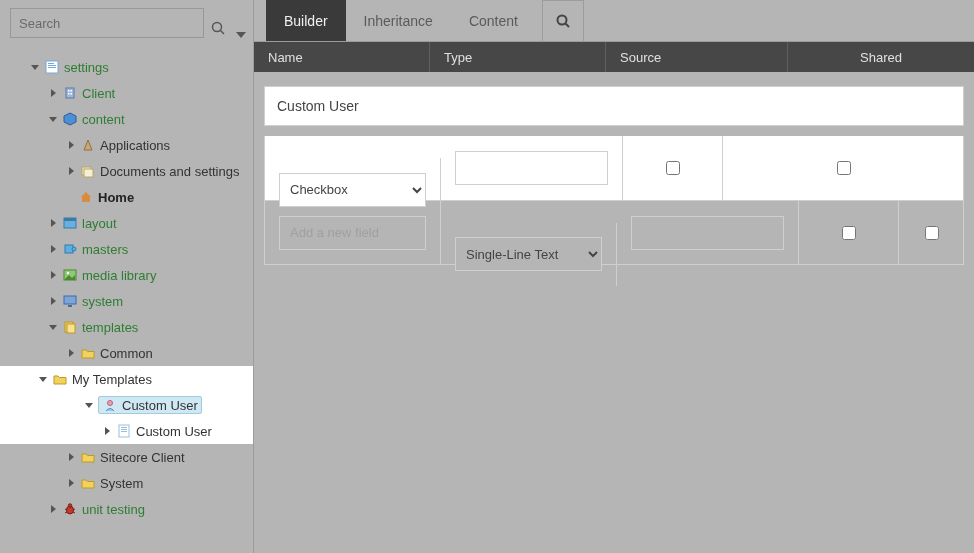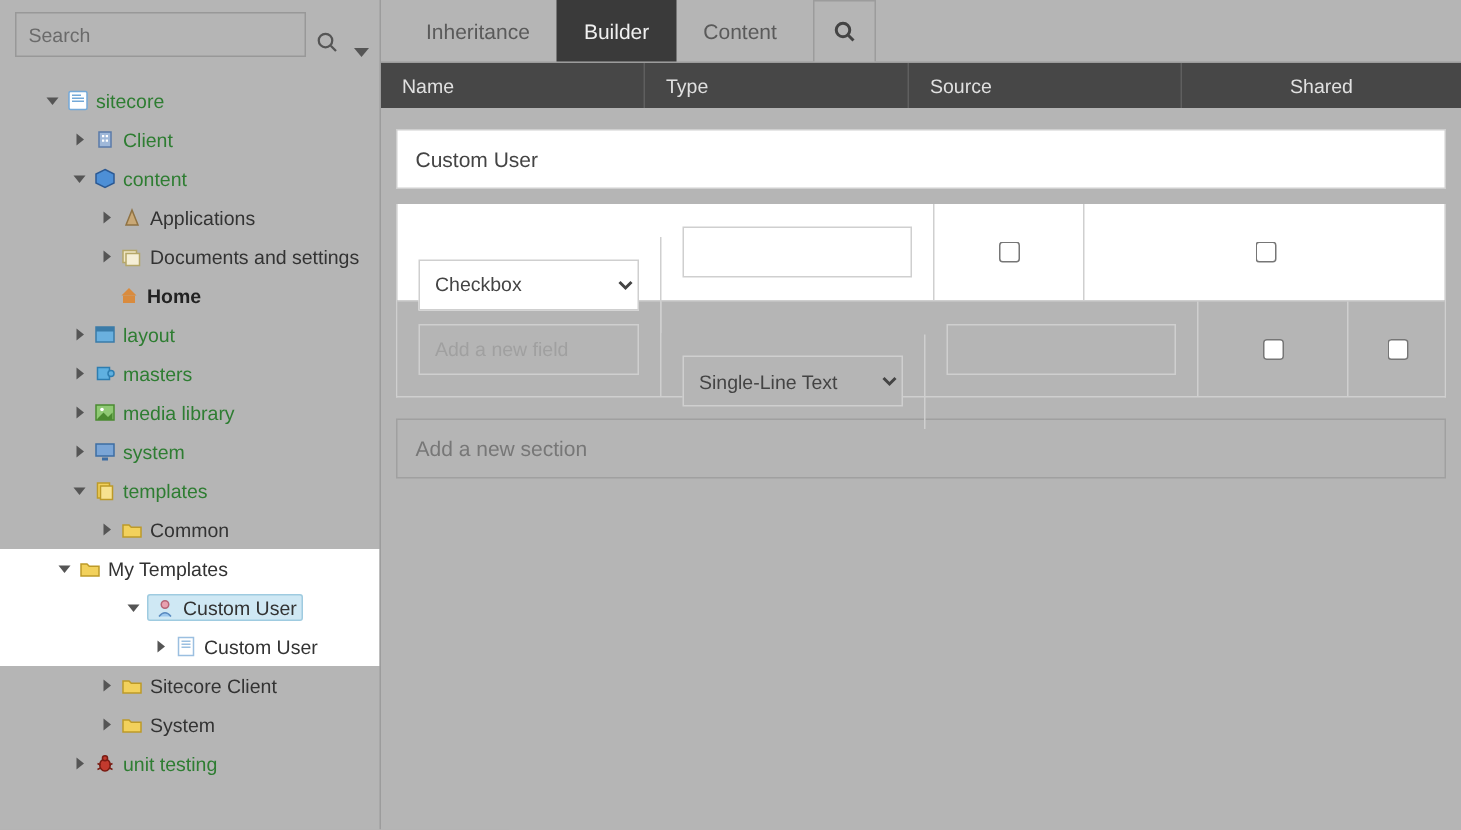--- a/index.html
+++ b/index.html
@@ -234,21 +234,21 @@
             <span class="tri-down"></span>
           </span>
         <span class="ico">
           <svg width="14" height="14" viewBox="0 0 14 14">
               <rect x="1" y="1" width="12" height="12" rx="1" fill="#fff" stroke="#74a9d8"></rect>
               <rect x="3" y="3" width="6" height="1" fill="#74a9d8"></rect>
               <rect x="3" y="5" width="8" height="1" fill="#74a9d8"></rect>
               <rect x="3" y="7" width="8" height="1" fill="#74a9d8"></rect>
             </svg>
         </span>
-        <span class="lbl green-lbl">sitecore</span>
+        <span class="lbl green-lbl">settings</span>
       </div>
 
       <div class="node-row" style="padding-left:48px;">
         <span class="twisty">
             <span class="tri-right"></span>
           </span>
         <span class="ico">
           <svg width="14" height="14" viewBox="0 0 14 14">
               <rect x="3" y="2" width="8" height="10" fill="#9fb8d9" stroke="#5a7aa8"></rect>
               <rect x="5" y="4" width="1.5" height="1.5" fill="#fff"></rect>
@@ -468,22 +468,22 @@
               <line x1="12" y1="11" x2="10" y2="10" stroke="#7a1c13"></line>
             </svg>
         </span>
         <span class="lbl green-lbl">unit testing</span>
       </div>
     </div>
   </div>
 
   <div class="main">
     <div class="tabs">
+      <div class="tab active">Builder</div>
       <div class="tab">Inheritance</div>
-      <div class="tab active">Builder</div>
       <div class="tab">Content</div>
       <div class="tab-search">
         <svg width="16" height="16" viewBox="0 0 16 16">
             <circle cx="7" cy="7" r="4.5" fill="none" stroke="#444" stroke-width="2"></circle>
             <line x1="10.5" y1="10.5" x2="14" y2="14" stroke="#444" stroke-width="2"></line>
           </svg>
       </div>
     </div>
 
     <div class="cols-header">
@@ -531,16 +531,15 @@
           </div>
           <div class="g-cell g-unver">
             <input type="checkbox" class="chk" style="">
           </div>
           <div class="g-cell g-shared">
             <input type="checkbox" class="chk" style="">
           </div>
         </div>
       </div>
 
-      <div class="add-section">Add a new section</div>
     </div>
   </div>
 </div>
 
 </body></html>

